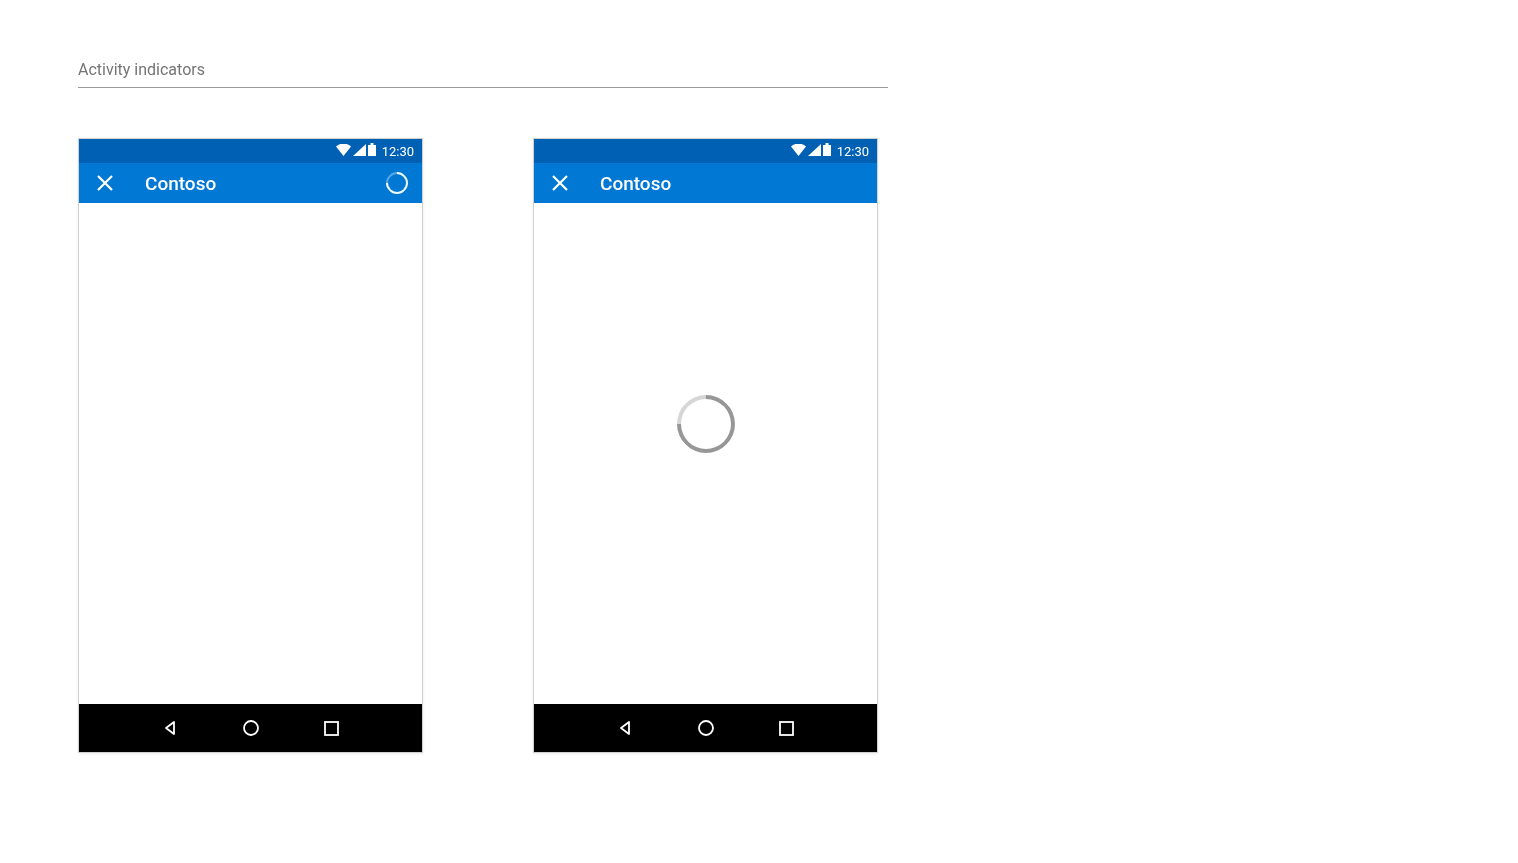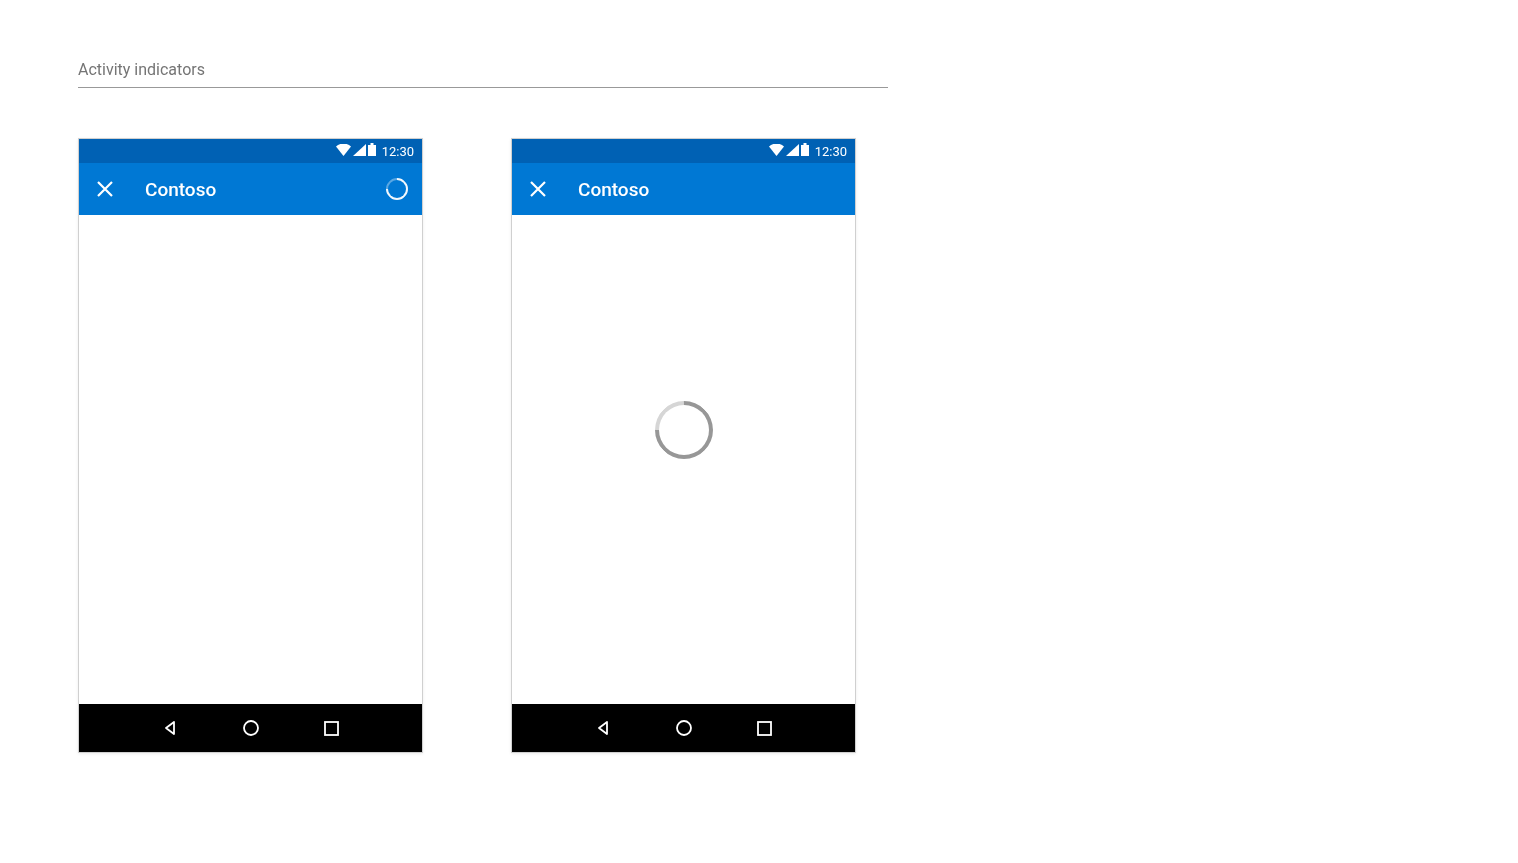--- a/index.html
+++ b/index.html
@@ -16,21 +16,21 @@
       font-size: 16px;
       font-weight: 400;
       color: #757575;
       padding-bottom: 8px;
       border-bottom: 1px solid #999999;
       width: 810px;
       margin-bottom: 50px;
     }
     .phones-container {
       display: flex;
-      gap: 88px;
+      gap: 110px;
     }
     .phone {
       width: 345px;
       height: 615px;
       border: 1px solid #d0d0d0;
       display: flex;
       flex-direction: column;
       box-shadow: 0 1px 3px rgba(0,0,0,0.08);
     }
     .status-bar {
@@ -45,21 +45,21 @@
       font-size: 12px;
     }
     .status-bar svg {
       fill: #ffffff;
     }
     .status-time {
       margin-left: 4px;
       font-size: 13px;
     }
     .app-bar {
-      height: 52px;
+      height: 40px;
       background: #0078d4;
       display: flex;
       align-items: center;
       padding: 0 14px;
       color: #ffffff;
     }
     .close-btn {
       display: flex;
       align-items: center;
       justify-content: center;

